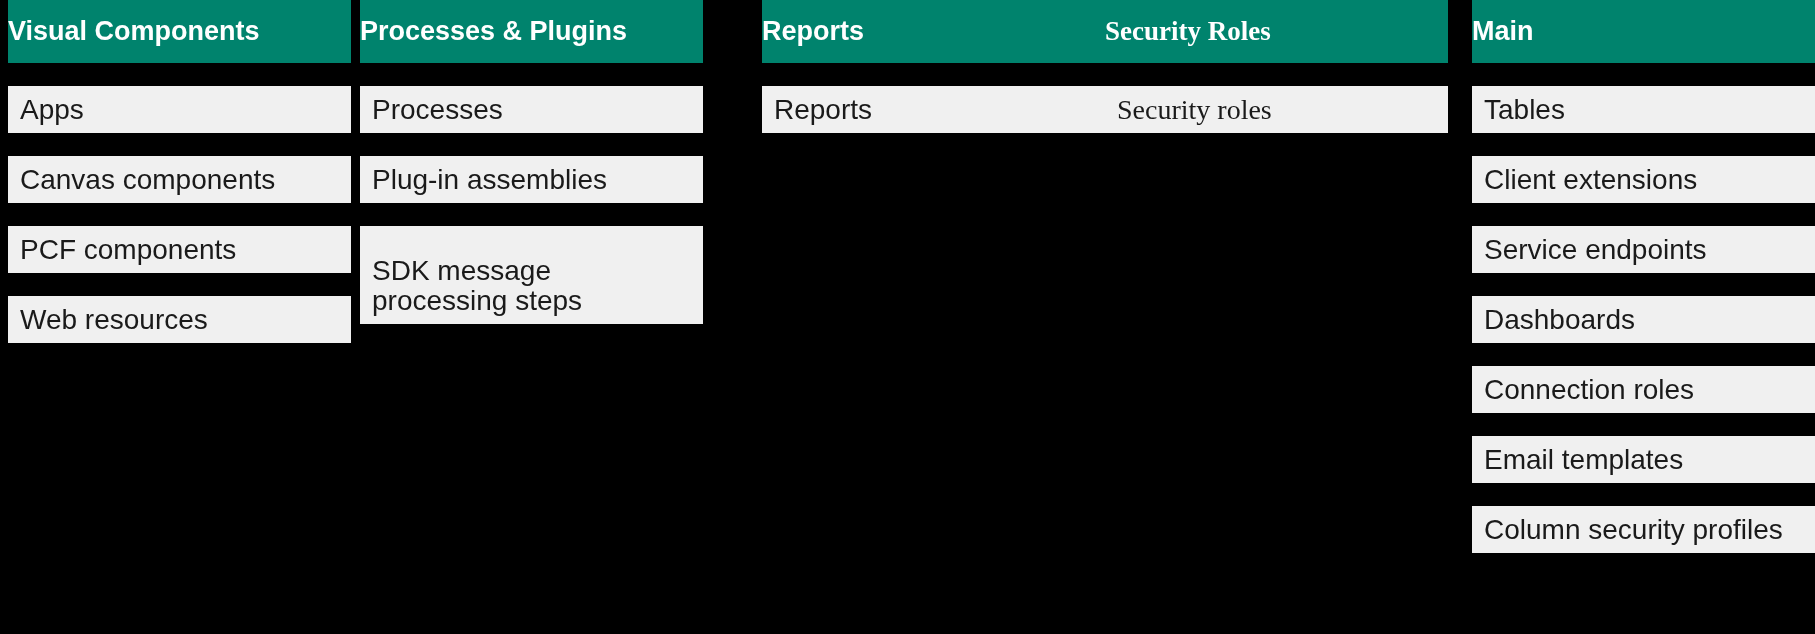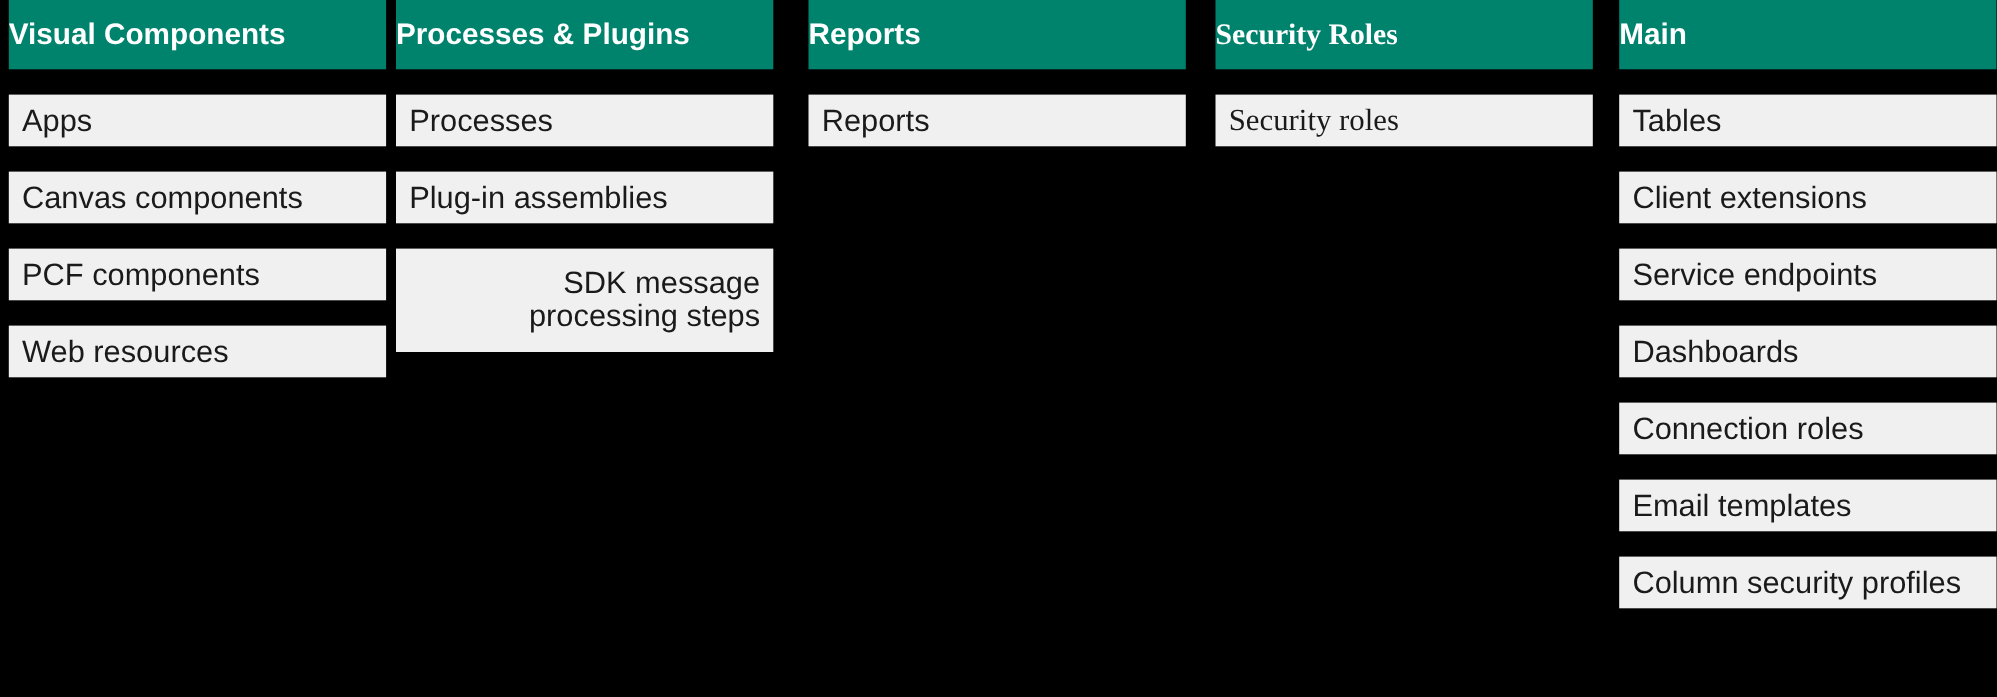--- a/index.html
+++ b/index.html
@@ -48,31 +48,30 @@
     line-height: 30px;
     padding: 8px 12px;
     margin-top: 23px;
     min-height: 47px;
     display: flex;
     align-items: center;
   }
   .cell.two-line {
     min-height: 94px;
     align-items: flex-start;
-    padding-top: 16px;
-    text-align: right;
+    padding-top: 30px;
   }
   .cell-text {
     display: block;
     white-space: pre-line;
   }
   
   #col-0 { left: 8px; }
   #col-1 { left: 360px; }
-  #col-2 { left: 735px; }
+  #col-2 { left: 762px; }
   #col-3 { left: 1105px; font-family: Liberation Serif, serif; }
   #col-4 { left: 1472px; width: 343px; }
   #col-4 .col-header { width: 343px; }
 </style>
 </head>
 <body>
 
 <div id="board">
 
   <div class="column" id="col-0">

